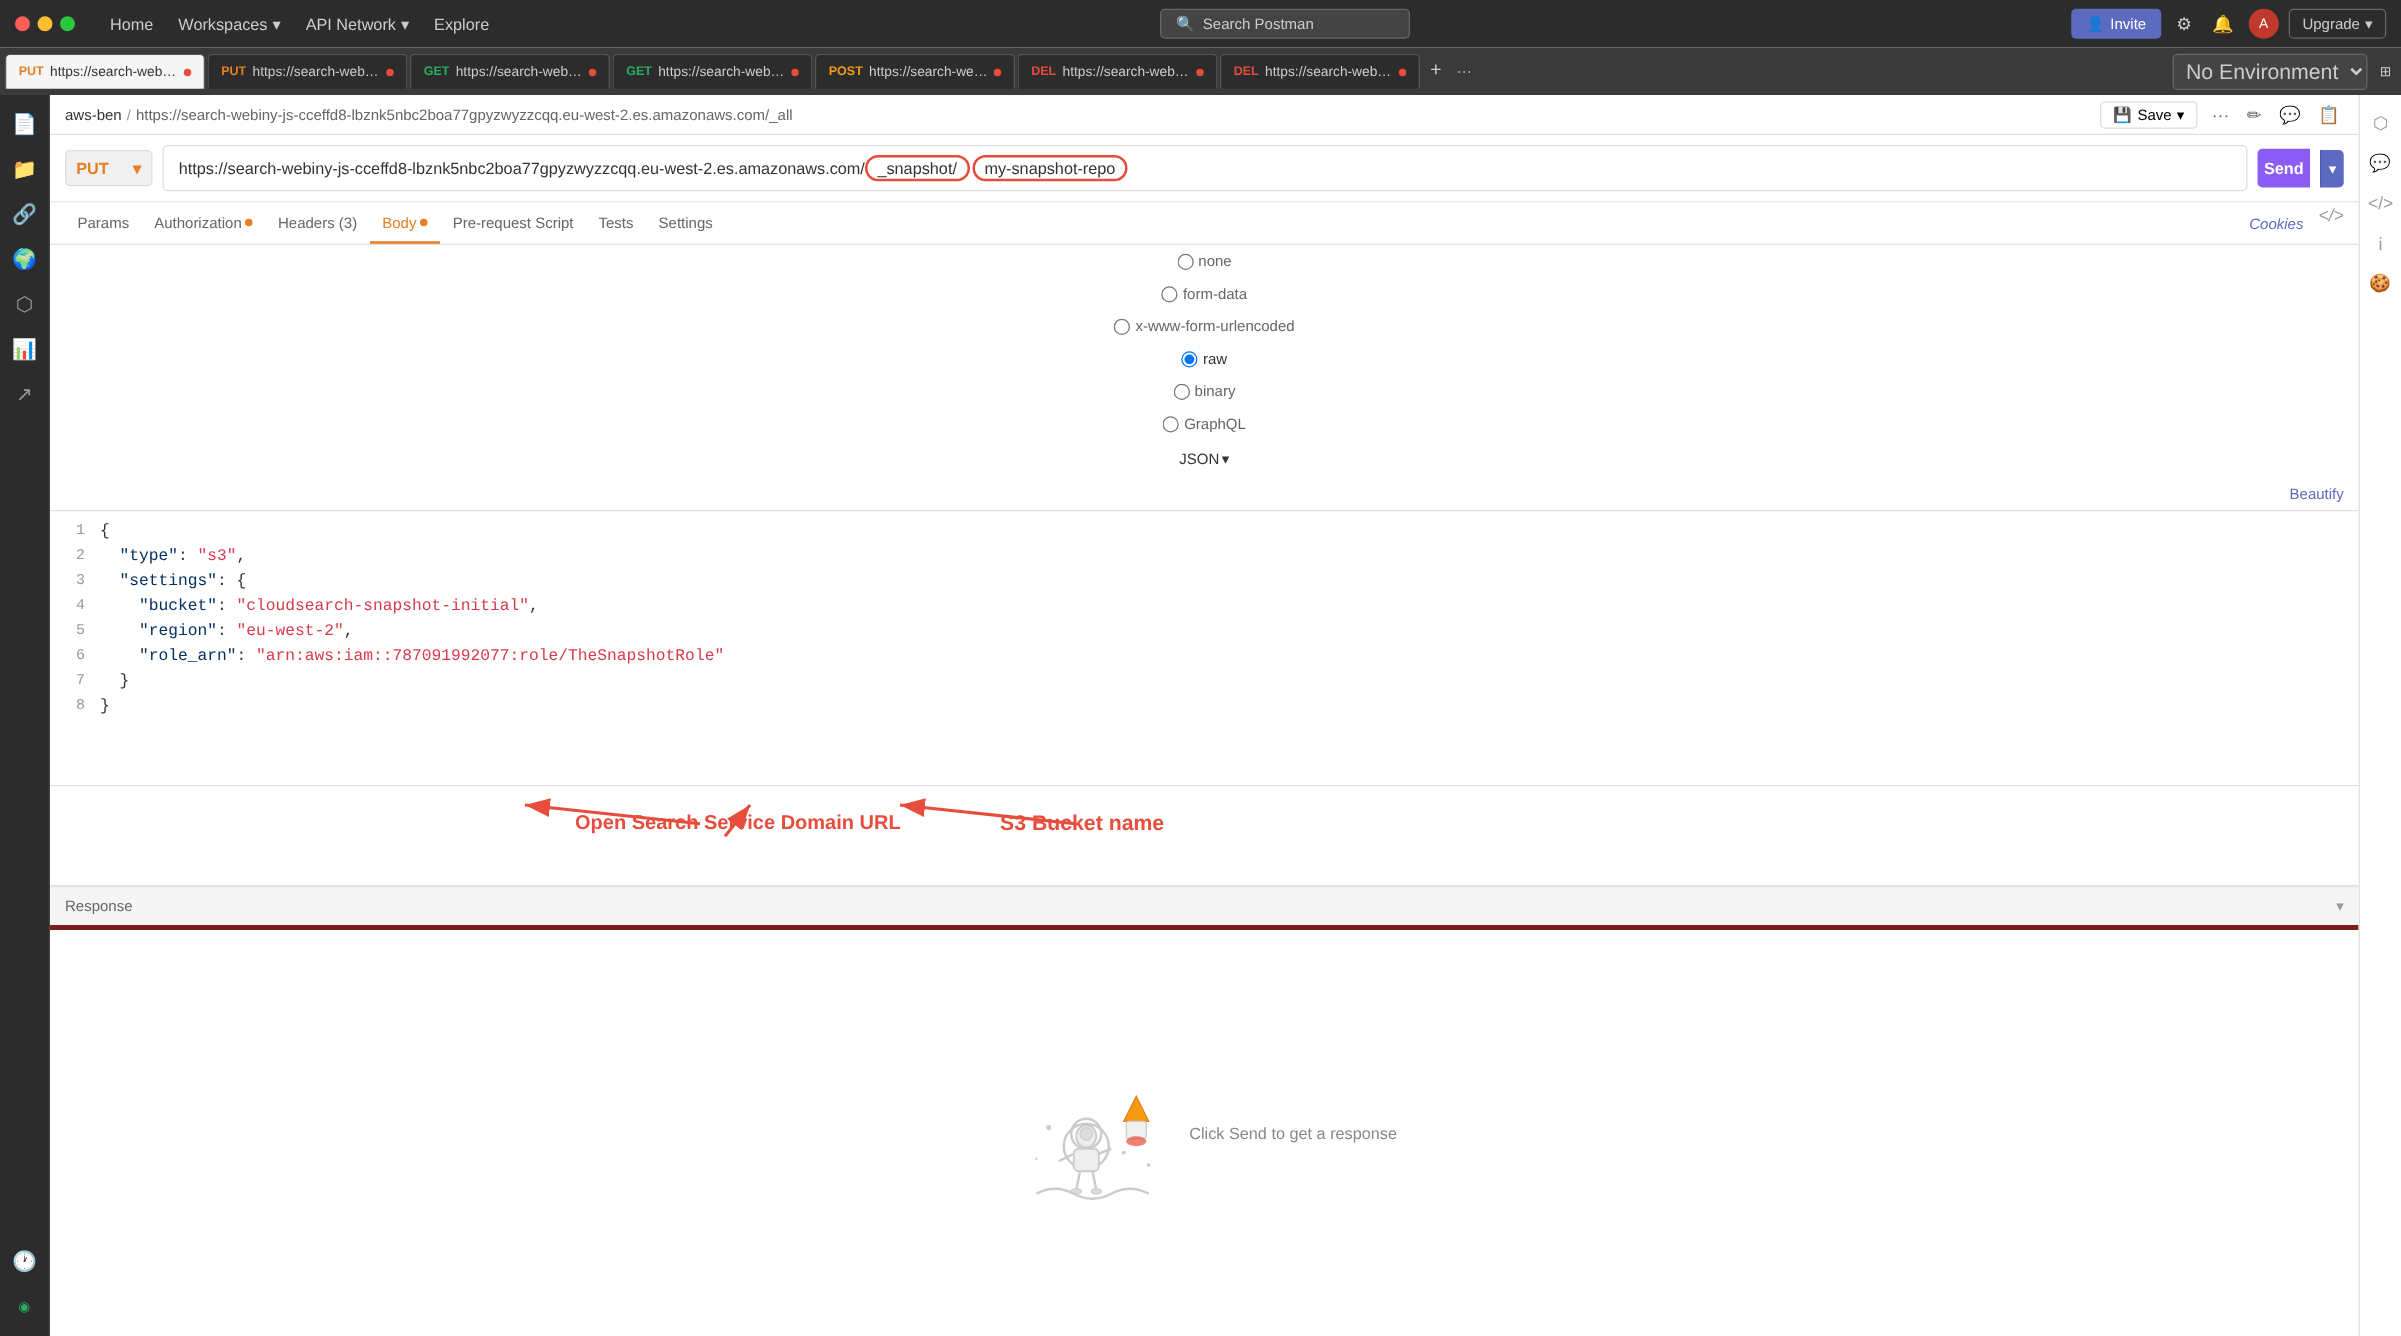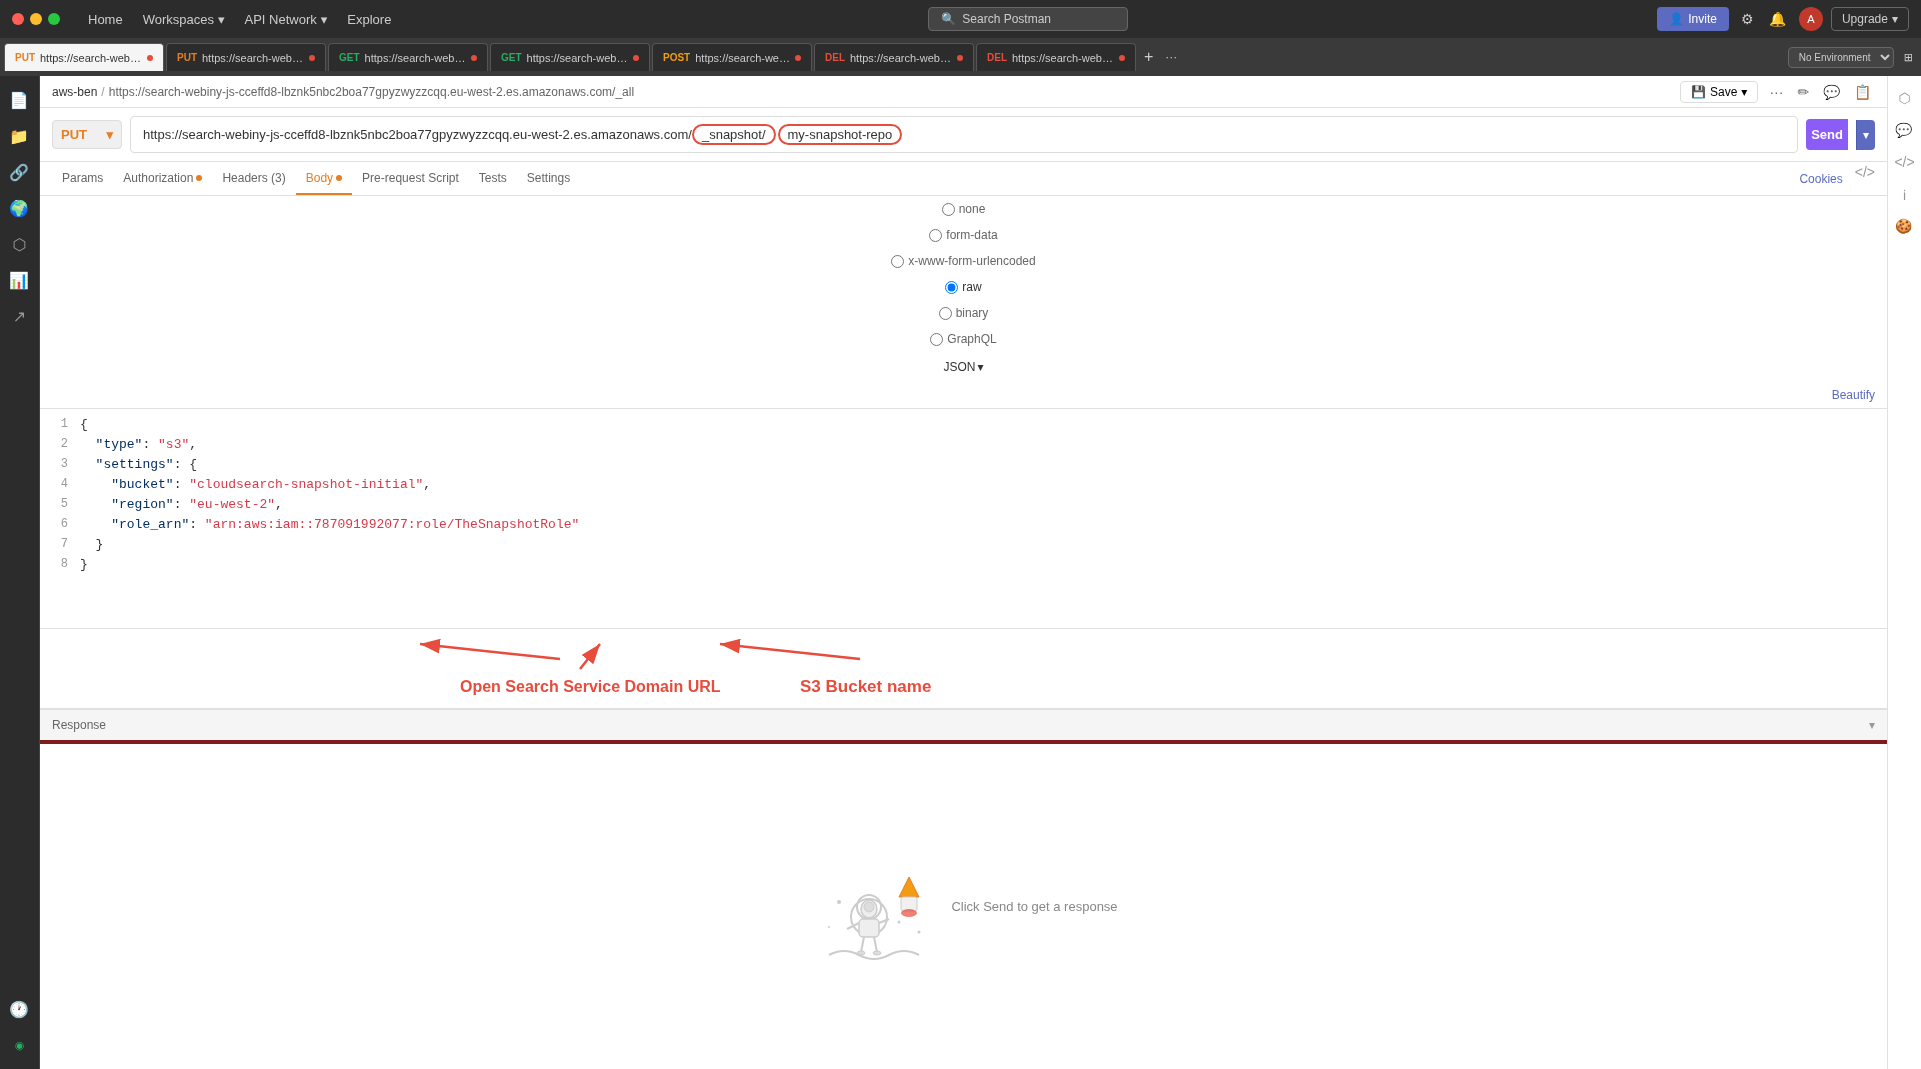--- a/index.html
+++ b/index.html
@@ -28,21 +28,21 @@
     .tab-dot { width: 6px; height: 6px; border-radius: 50%; flex-shrink: 0; }
     .tab-label { overflow: hidden; text-overflow: ellipsis; flex: 1; }
     .tab-method { font-size: 10px; font-weight: bold; }
     .tab-method.put { color: #e67e22; }
     .tab-method.get { color: #27ae60; }
     .tab-method.post { color: #f39c12; }
     .tab-method.del { color: #e74c3c; }
     .tab-add { background: none; border: none; color: #ccc; font-size: 16px; cursor: pointer; padding: 0 6px; }
     .tab-more { background: none; border: none; color: #ccc; font-size: 12px; cursor: pointer; padding: 0 6px; }
     .tab-env { margin-left: auto; display: flex; align-items: center; gap: 6px; color: #ccc; font-size: 12px; }
-    .tab-env select { background: #444; border: 1px solid #666; color: #ccc; border-radius: 4px; padding: 3px 6px; font-size: 10px; }
+    .tab-env select { background: #444; border: 1px solid #666; color: #ccc; border-radius: 4px; padding: 3px 6px; font-size: 17px; }
 
     
     .main-layout { display: flex; height: calc(1069px - 38px - 38px); }
 
     
     .left-sidebar { width: 40px; background: #2c2c2c; display: flex; flex-direction: column; align-items: center; padding: 8px 0; gap: 4px; border-right: 1px solid #444; }
     .sidebar-icon { width: 32px; height: 32px; display: flex; align-items: center; justify-content: center; color: #999; cursor: pointer; border-radius: 4px; font-size: 16px; }
     .sidebar-spacer { flex: 1; }
 
     
@@ -63,21 +63,21 @@
     .url-input-container { flex: 1; position: relative; }
     .url-part { color: #333; }
     .send-btn { background: #8b5cf6; color: white; border: none; border-radius: 4px 0 0 4px; padding: 8px 5px; font-size: 13px; font-weight: 600; cursor: pointer; }
     .send-btn-arrow { background: #5c6bc0; color: white; border: none; border-left: 1px solid #4a5ab0; border-radius: 0 4px 4px 0; padding: 8px 6px; font-size: 12px; cursor: pointer; }
 
     
     .request-tabs { display: flex; align-items: center; padding: 0 12px; background: #fff; border-bottom: 1px solid #e0e0e0; height: 34px; }
     .req-tab { padding: 8px 10px; font-size: 12px; color: #666; cursor: pointer; border-bottom: 2px solid transparent; }
     .req-tab.active { color: #e67e22; border-bottom-color: #e67e22; }
     .req-tab-dot { display: inline-block; width: 6px; height: 6px; border-radius: 50%; background: #e67e22; margin-left: 3px; vertical-align: middle; }
-    .req-tab-right { margin-left: auto; display: flex; gap: 8px; }
+    .req-tab-right { margin-left: auto; display: flex; gap: 8px; font-style: italic; }
     .req-tab-link { color: #5c6bc0; font-size: 12px; cursor: pointer; padding: 8px 4px; }
 
     
     .body-options { display: flex; align-items: center; padding: 6px 12px; background: #fff; border-bottom: 1px solid #e0e0e0; gap: 12px; flex-direction: column; }
     .radio-option { display: flex; align-items: center; gap: 4px; cursor: pointer; font-size: 12px; color: #666; }
     .radio-option input { cursor: pointer; }
     .radio-option.active { color: #333; }
     .json-select { display: flex; align-items: center; gap: 2px; color: #333; font-size: 12px; cursor: pointer; background: none; border: none; padding: 2px 4px; border-radius: 3px; }
     .beautify-btn { margin-left: auto; color: #5c6bc0; font-size: 12px; cursor: pointer; background: none; border: none; padding-left: 27px; }
 
@@ -96,21 +96,21 @@
     .response-empty { flex: 1; display: flex; flex-direction: row; align-items: center; justify-content: center; gap: 12px; background: #fff; margin: 0; }
     .response-text { color: #888; font-size: 13px; }
 
     
     .right-sidebar { width: 34px; background: #fff; border-left: 1px solid #e0e0e0; display: flex; flex-direction: column; align-items: center; padding: 8px 0; gap: 4px; }
     .right-icon { width: 28px; height: 28px; display: flex; align-items: center; justify-content: center; color: #999; cursor: pointer; border-radius: 4px; font-size: 14px; }
 
     
     .url-display { flex: 1; border: 1px solid #ddd; border-radius: 4px; padding: 7px 12px; font-size: 13px; color: #333; background: #fff; display: flex; align-items: center; overflow: hidden; white-space: nowrap; }
     .url-oval { border: 2px solid #e74c3c; border-radius: 20px; padding: 1px 8px; color: #333; }
-    .ann-label { font-size: 17px; font-weight: bold; color: #e74c3c; text-align: left; margin-top: 28px; }
+    .ann-label { font-size: 17px; font-weight: bold; color: #e74c3c; text-align: left; }
   </style>
 </head>
 <body>
 
 <div class="titlebar">
   <div class="traffic-lights">
     <div class="traffic-light tl-red"></div>
     <div class="traffic-light tl-yellow"></div>
     <div class="traffic-light tl-green"></div>
   </div>

